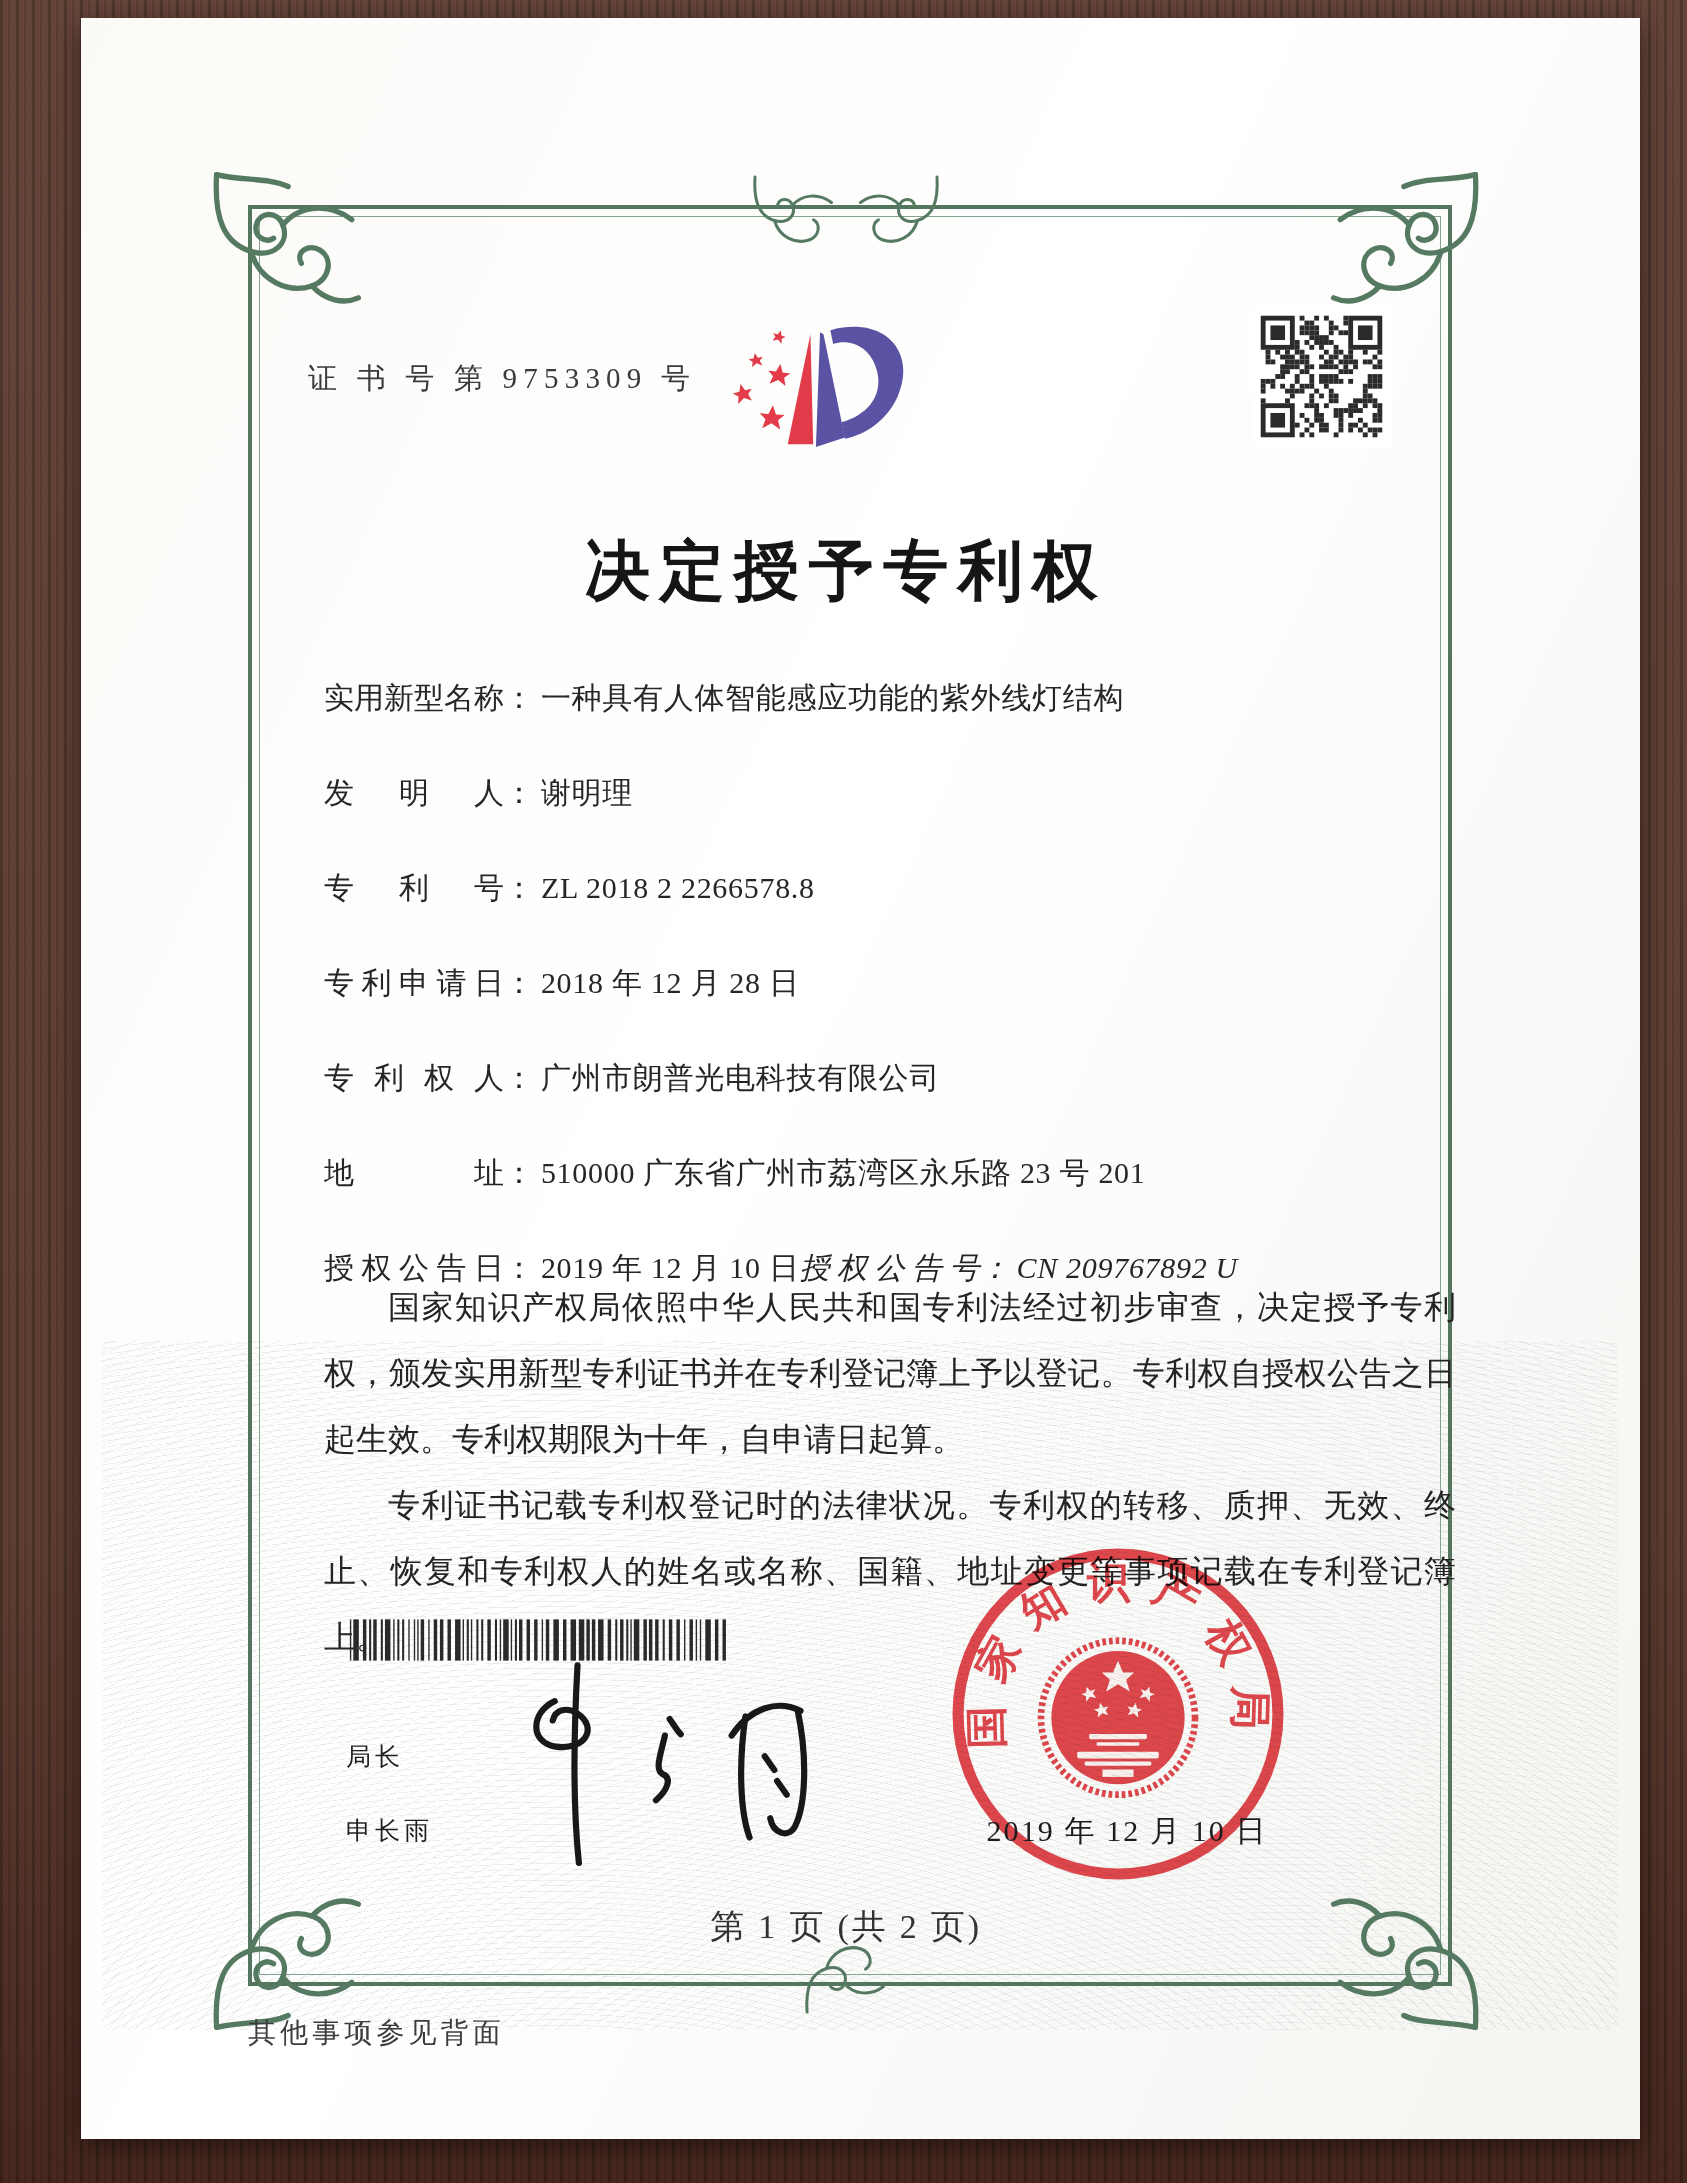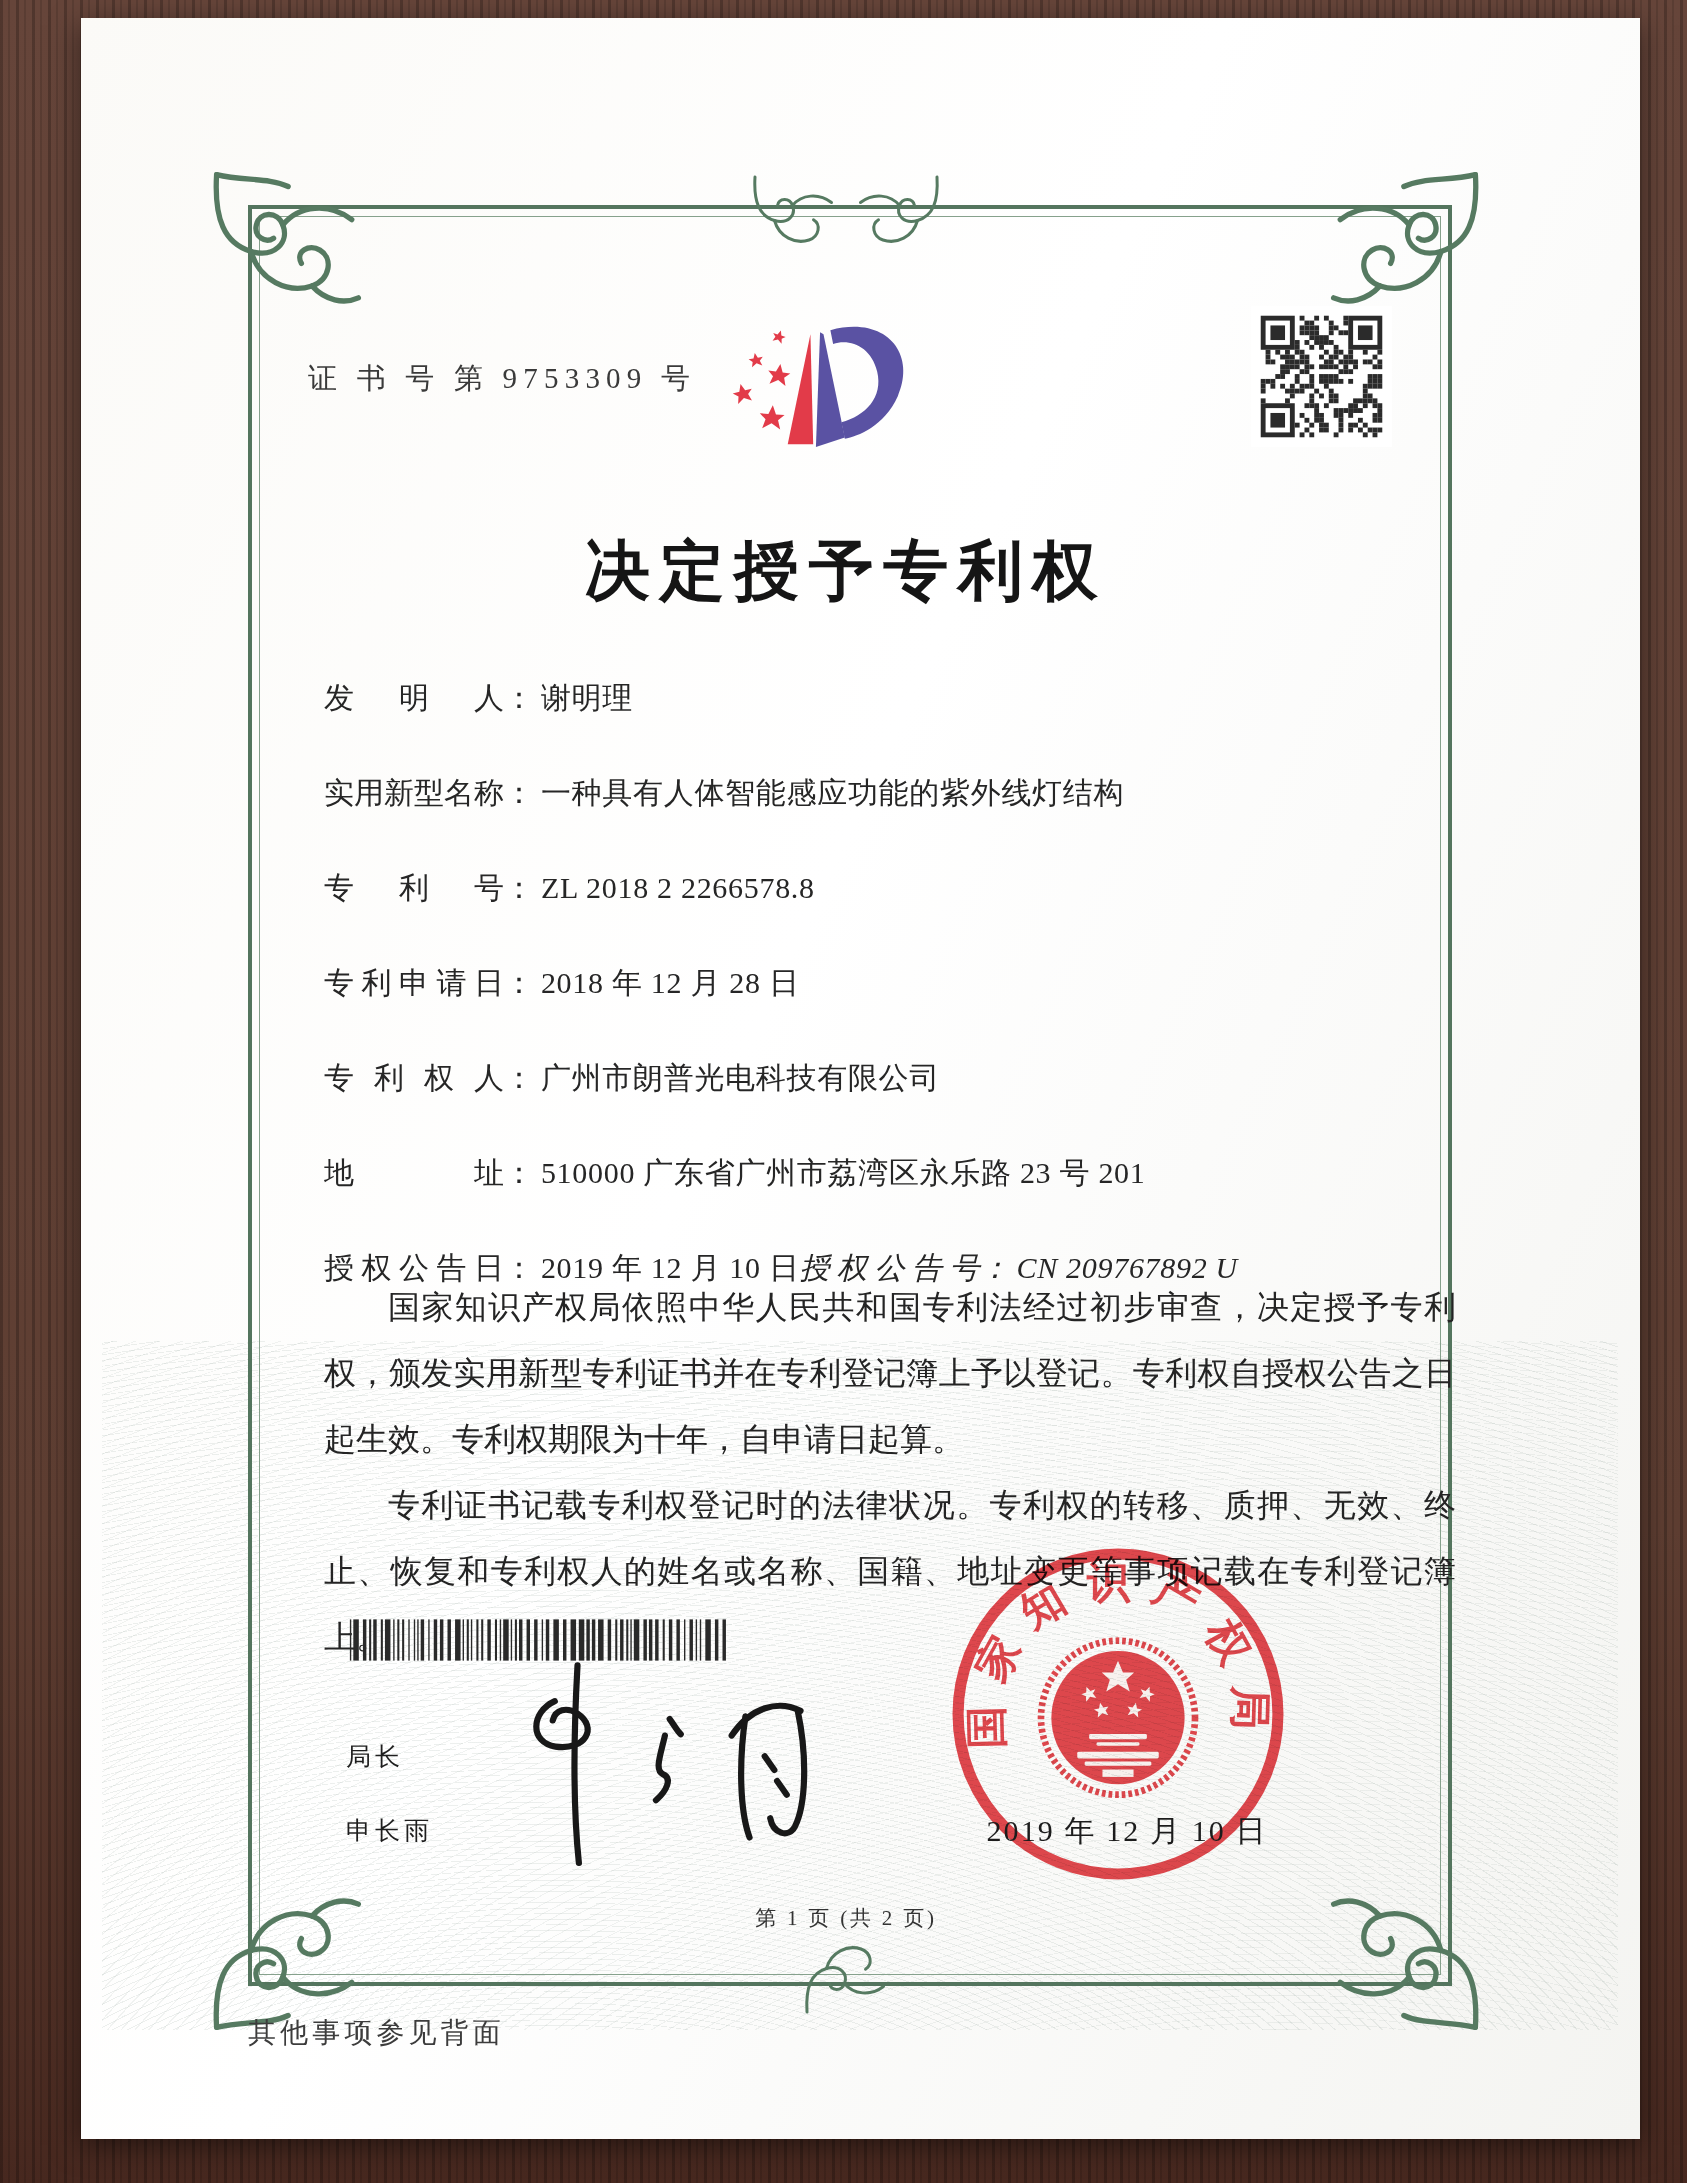--- a/index.html
+++ b/index.html
@@ -58,21 +58,21 @@
     font-size:25px;color:#1e1e1e;letter-spacing:4.1px;line-height:74px;}
   .signature{position:absolute;left:408px;top:1635px;}
   .signature path{fill:none;stroke:#181818;stroke-width:9px;stroke-linecap:round;stroke-linejoin:round;}
   .seal{position:absolute;left:863px;top:1522px;mix-blend-mode:multiply;opacity:.93;}
   .seal-date{
     position:absolute;left:884px;top:1793px;width:324px;text-align:center;
     font-size:30px;letter-spacing:2.1px;color:#1c1c1c;
   }
   .page-info{
     position:absolute;left:167px;top:1886px;width:1196px;text-align:center;
-    font-size:21px;letter-spacing:2.8px;color:#333;
+    font-size:34px;letter-spacing:2.8px;color:#333;
   }
   .back-note{
     position:absolute;left:167px;top:1996px;width:1196px;text-align:left;
     font-size:28px;letter-spacing:4.1px;color:#3c3c3c;
   }
 </style>
 </head>
 <body>
 
 <div class="paper">
@@ -368,24 +368,24 @@
       <rect x="22" y="4" width="3" height="3" fill="#2b2b2b"></rect>
       <rect x="2" y="20" width="7" height="7" fill="#2b2b2b"></rect>
       <rect x="3" y="21" width="5" height="5" fill="#fff"></rect>
       <rect x="4" y="22" width="3" height="3" fill="#2b2b2b"></rect>
     </svg>
 
   <div class="title">决定授予专利权</div>
 
   <div class="fields">
     <div class="frow">
+      <span class="fl">实用新型名称</span><span class="colon">：</span><span class="fv">一种具有人体智能感应功能的紫外线灯结构</span>
+    </div>
+    <div class="frow">
       <span class="fl">发明人</span><span class="colon">：</span><span class="fv">谢明理</span>
-    </div>
-    <div class="frow">
-      <span class="fl">实用新型名称</span><span class="colon">：</span><span class="fv">一种具有人体智能感应功能的紫外线灯结构</span>
     </div>
     <div class="frow">
       <span class="fl">专利号</span><span class="colon">：</span><span class="fv">ZL 2018 2 2266578.8</span>
     </div>
     <div class="frow">
       <span class="fl">专利申请日</span><span class="colon">：</span><span class="fv">2018 年 12 月 28 日</span>
     </div>
     <div class="frow">
       <span class="fl">专利权人</span><span class="colon">：</span><span class="fv">广州市朗普光电科技有限公司</span>
     </div>

